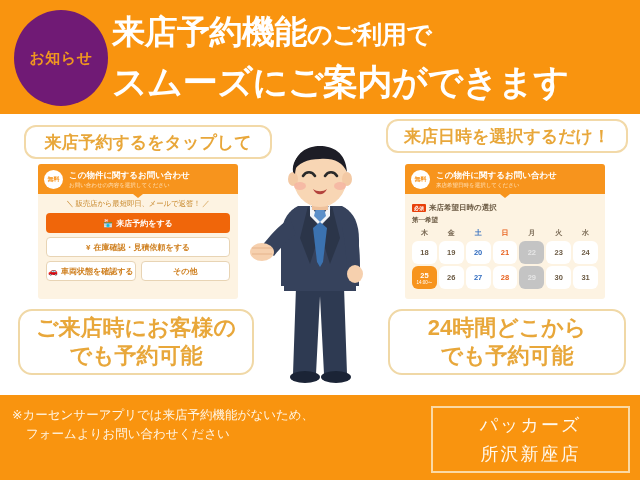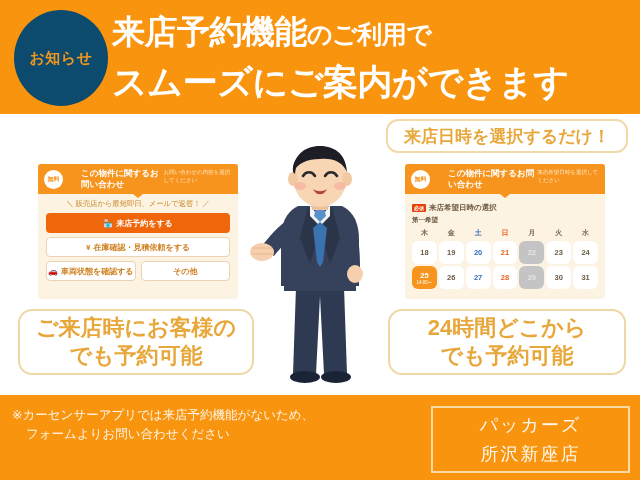--- a/index.html
+++ b/index.html
@@ -10,21 +10,21 @@
   }
   .banner{position:relative;width:640px;height:480px;background:#ffffff;overflow:hidden;}
 
   
   .header{
     position:absolute;left:0;top:0;width:640px;height:114px;
     background:#f9940f;overflow:hidden;
   }
   .notice-badge{
     position:absolute;left:14px;top:10px;width:94px;height:96px;
-    background:#0c4a6e;border-radius:50%;
+    background:#701a75;border-radius:50%;
     display:flex;align-items:center;justify-content:center;
   }
   .notice-badge span{
     color:#f0971f;font-size:15px;font-weight:bold;letter-spacing:0.5px;
   }
   .header-lines{
     position:absolute;left:112px;top:8px;width:524px;
     color:#ffffff;font-weight:bold;
   }
   .hl1{font-size:33px;line-height:47px;white-space:nowrap;letter-spacing:-0.5px;}
@@ -52,21 +52,21 @@
   .card-right{left:405px;top:50px;width:200px;height:135px;}
 
   .card-head{
     background:#f7941d;height:30px;display:flex;align-items:center;padding:0 6px;box-sizing:border-box;
   }
   .free-circle{
     width:19px;height:19px;border-radius:50%;background:#ffffff;flex:none;
     display:flex;align-items:center;justify-content:center;
     color:#f7941d;font-size:6px;font-weight:bold;margin-right:6px;
   }
-  .card-head-txt{display:flex;flex-direction:row;justify-content:space-between;margin-left:12px;}
+  .card-head-txt{display:flex;flex-direction:column;justify-content:space-between;}
   .card-head-t1{color:#ffffff;font-size:8.5px;font-weight:bold;line-height:11px;}
   .card-head-t2{color:#ffe3bd;font-size:5.5px;line-height:8px;}
 
   .card-notch{
     width:0;height:0;margin:0 auto;
     border-left:5px solid transparent;border-right:5px solid transparent;
     border-top:4px solid #f7941d;
   }
 
   .reply-line{
@@ -149,20 +149,21 @@
       <span>お知らせ</span>
     </div>
     <div class="header-lines">
       <div class="hl1"><span>来店予約機能</span><span class="small">のご利用で</span></div>
       <div class="hl2">スムーズにご案内ができます</div>
     </div>
   </div>
 
   <div class="middle">
 
+    <div class="pill pill-left">来店予約するをタップして</div>
     <div class="pill pill-right">来店日時を選択するだけ！</div>
 
     <div class="card card-left">
       <div class="card-head">
         <div class="free-circle">
             <span>無料</span>
           </div>
         <div class="card-head-txt">
           <div class="card-head-t1">この物件に関するお問い合わせ</div>
           <div class="card-head-t2">お問い合わせの内容を選択してください</div>

